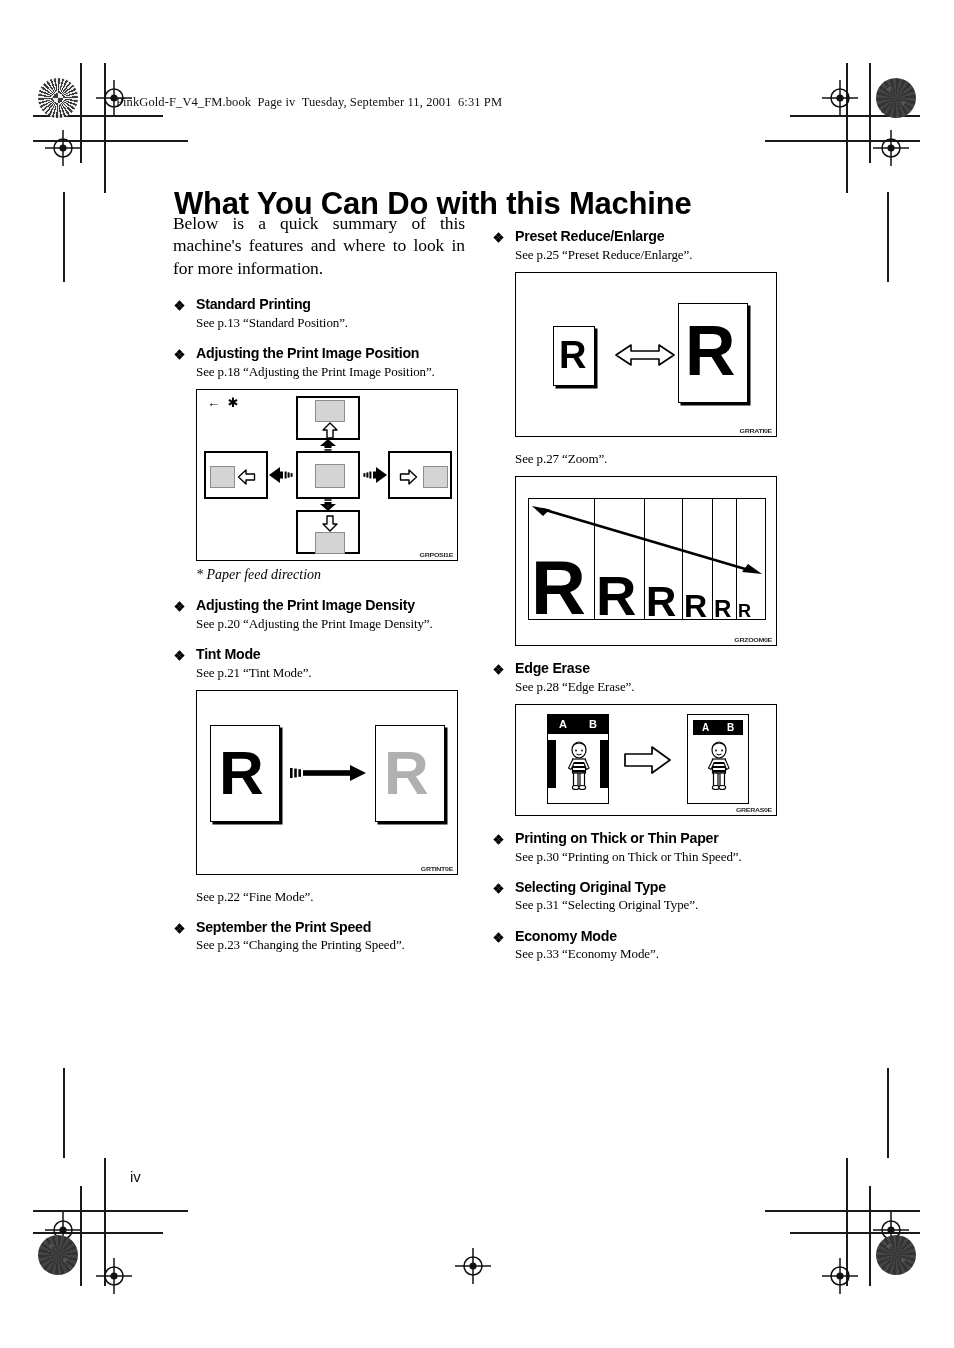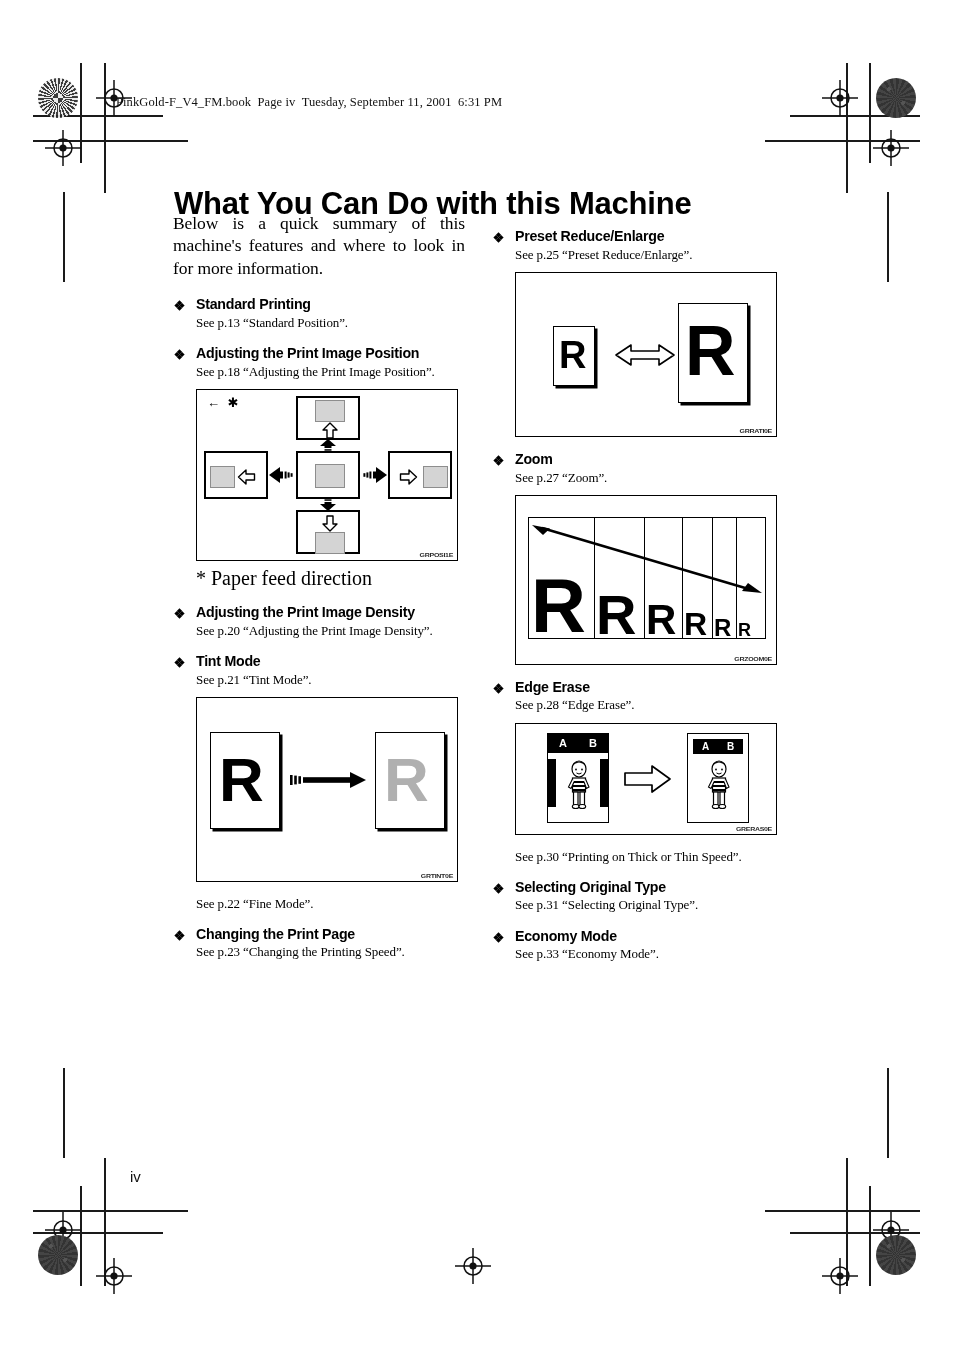--- a/index.html
+++ b/index.html
@@ -99,22 +99,23 @@
     padding-left: 23px;
     font-size: 13px;
     line-height: 1.24;
     text-align: justify;
     letter-spacing: -0.1px;
   }
   .feature-ref.nojust { text-align: left; }
 
   .footnote {
     padding-left: 23px;
-    font-size: 20px;
+    font-size: 14px;
     margin: 6px 0 0 0;
+    font-style: italic;
   }
 
   
   .figure {
     position: relative;
     border: 1.4px solid #000;
     background: #fff;
     margin: 9px 0 0 23px;
     box-sizing: border-box;
   }
@@ -476,21 +477,21 @@
   </div>
 
   <div class="feature">
     <div class="feature-head">
       <svg class="diamond-icon" viewBox="0 0 12 12">
         <path d="M6 0.4 L9 3.2 L6 6 L3 3.2 Z" fill="#000"></path>
         <path d="M6 6 L9 8.8 L6 11.6 L3 8.8 Z" fill="#000"></path>
         <path d="M0.4 6 L3.2 3.2 L6 6 L3.2 8.8 Z" fill="#000"></path>
         <path d="M6 6 L8.8 3.2 L11.6 6 L8.8 8.8 Z" fill="#000"></path>
       </svg>
-      <span>Changing the Print Page</span>
+      <span>September the Print Speed</span>
     </div>
     <div class="feature-ref">See p.23 “Changing the Printing Speed”.</div>
   </div>
 </div>
 
 <div id="col-right" class="column">
 
   <div class="feature">
     <div class="feature-head">
       <svg class="diamond-icon" viewBox="0 0 12 12">
@@ -514,29 +515,20 @@
 
       <div class="sheet shadow" style="left:162px; top:30px; width:70px; height:100px;">
         <span class="letter-R" style="left:6px; top:12px; font-size:70px;">R</span>
       </div>
 
       <div class="fig-code">GRRATI0E</div>
     </div>
   </div>
 
   <div class="feature">
-    <div class="feature-head">
-      <svg class="diamond-icon" viewBox="0 0 12 12">
-        <path d="M6 0.4 L9 3.2 L6 6 L3 3.2 Z" fill="#000"></path>
-        <path d="M6 6 L9 8.8 L6 11.6 L3 8.8 Z" fill="#000"></path>
-        <path d="M0.4 6 L3.2 3.2 L6 6 L3.2 8.8 Z" fill="#000"></path>
-        <path d="M6 6 L8.8 3.2 L11.6 6 L8.8 8.8 Z" fill="#000"></path>
-      </svg>
-      <span>Zoom</span>
-    </div>
     <div class="feature-ref nojust">See p.27 “Zoom”.</div>
 
     <div class="figure" id="fig-zoom">
       <div class="zoom-strip">
         <div class="zoom-cell" style="width:66px;">
           <span style="font-size:76px; margin-left:2px;">R</span>
         </div>
         <div class="zoom-cell" style="width:50px;">
           <span style="font-size:56px; margin-left:1px;">R</span>
         </div>
@@ -630,20 +622,29 @@
           <ellipse cx="8.7" cy="46.5" rx="3.4" ry="2" fill="#fff" stroke="#000" stroke-width="1.1"></ellipse>
           <ellipse cx="15.3" cy="46.5" rx="3.4" ry="2" fill="#fff" stroke="#000" stroke-width="1.1"></ellipse>
         </svg>
       </div>
 
       <div class="fig-code">GRERAS0E</div>
     </div>
   </div>
 
   <div class="feature">
+    <div class="feature-head">
+      <svg class="diamond-icon" viewBox="0 0 12 12">
+        <path d="M6 0.4 L9 3.2 L6 6 L3 3.2 Z" fill="#000"></path>
+        <path d="M6 6 L9 8.8 L6 11.6 L3 8.8 Z" fill="#000"></path>
+        <path d="M0.4 6 L3.2 3.2 L6 6 L3.2 8.8 Z" fill="#000"></path>
+        <path d="M6 6 L8.8 3.2 L11.6 6 L8.8 8.8 Z" fill="#000"></path>
+      </svg>
+      <span>Printing on Thick or Thin Paper</span>
+    </div>
     <div class="feature-ref">See p.30 “Printing on Thick or Thin Speed”.</div>
   </div>
 
   <div class="feature">
     <div class="feature-head">
       <svg class="diamond-icon" viewBox="0 0 12 12">
         <path d="M6 0.4 L9 3.2 L6 6 L3 3.2 Z" fill="#000"></path>
         <path d="M6 6 L9 8.8 L6 11.6 L3 8.8 Z" fill="#000"></path>
         <path d="M0.4 6 L3.2 3.2 L6 6 L3.2 8.8 Z" fill="#000"></path>
         <path d="M6 6 L8.8 3.2 L11.6 6 L8.8 8.8 Z" fill="#000"></path>

